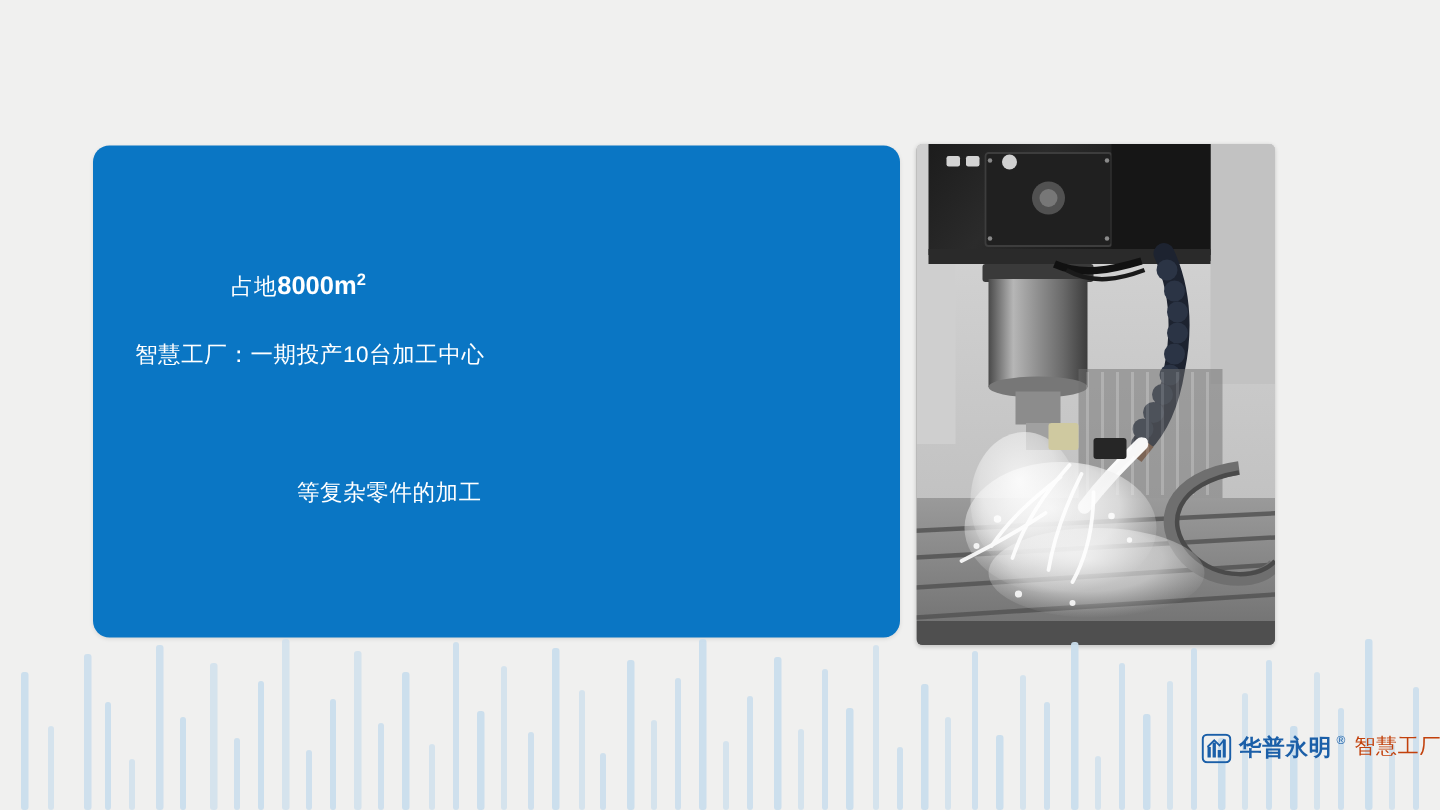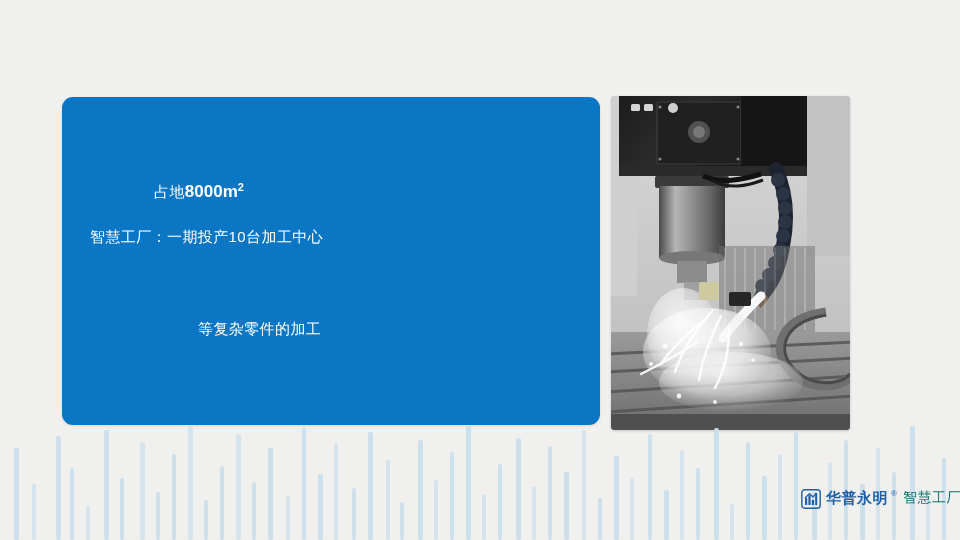--- a/index.html
+++ b/index.html
@@ -116,21 +116,21 @@
   }
   #logo-tm {
     font-size: 8px;
     color: #1B5FA8;
     vertical-align: super;
     margin-left: -2px;
     margin-right: 1px;
   }
   #logo-sub {
     font-size: 14px;
-    color: #0f766e;
+    color: #c2410c;
     letter-spacing: 0.5px;
   }
 </style>
 </head>
 <body>
 
 <div id="slide">
 
 
   <div id="blue-panel">

